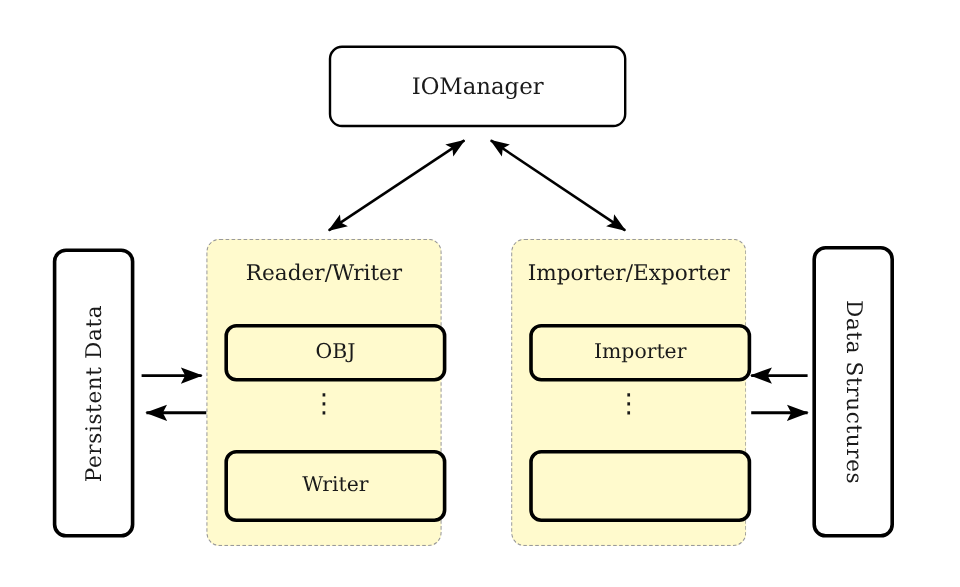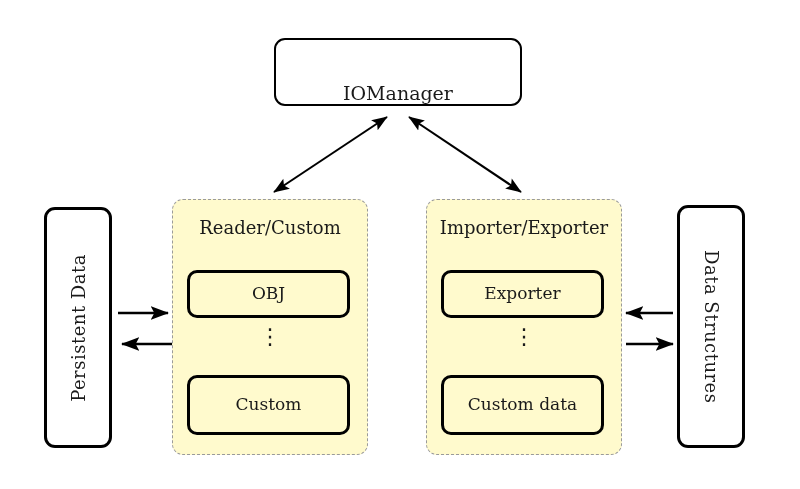--- a/index.html
+++ b/index.html
@@ -17,21 +17,21 @@
   }
 
   
   .node {
     position: absolute;
     box-sizing: border-box;
     background: #ffffff;
     border: 2.5px solid #000000;
     border-radius: 10px;
     display: flex;
-    align-items: flex-end;
+    align-items: center;
     justify-content: center;
     text-align: center;
     color: #1a1a1a;
   }
 
   #io-manager {
     left: 274px;
     top: 38px;
     width: 248px;
     height: 68px;
@@ -117,21 +117,21 @@
     border: 3px solid #000000;
     border-radius: 10px;
     display: flex;
     align-items: center;
     justify-content: center;
     text-align: center;
     font-size: 17px;
     line-height: 1.28;
     color: #1a1a1a;
     left: 14px;
-    width: 163px;
+    width: 185px;
   }
   .member-top {
     top: 70px;
     height: 48px;
   }
   .member-bottom {
     top: 175px;
     height: 60px;
   }
 
@@ -196,44 +196,44 @@
 
   <div class="side-box" id="persistent-data">
     <span class="vlabel-up">Persistent Data</span>
   </div>
 
   <div class="side-box" id="data-structures">
     <span class="vlabel-down">Data Structures</span>
   </div>
 
   <div class="group" id="group-readerwriter">
-    <div class="group-title">Reader/Custom</div>
+    <div class="group-title">Reader/Writer</div>
 
     <div class="member member-top">
       <span>OBJ</span>
     </div>
 
     <div class="ellipsis">⋮</div>
 
     <div class="member member-bottom">
       <span>
-        <span>Custom</span><br>
+        <span>Writer</span><br>
       </span>
     </div>
   </div>
 
   <div class="group" id="group-importerexporter">
     <div class="group-title">Importer/Exporter</div>
 
     <div class="member member-top">
-      <span>Exporter</span>
+      <span>Importer</span>
     </div>
 
     <div class="ellipsis">⋮</div>
 
     <div class="member member-bottom">
       <span>
-        <span>Custom data</span><br>
+        <br>
       </span>
     </div>
   </div>
 
 </div>
 
 </body></html>

